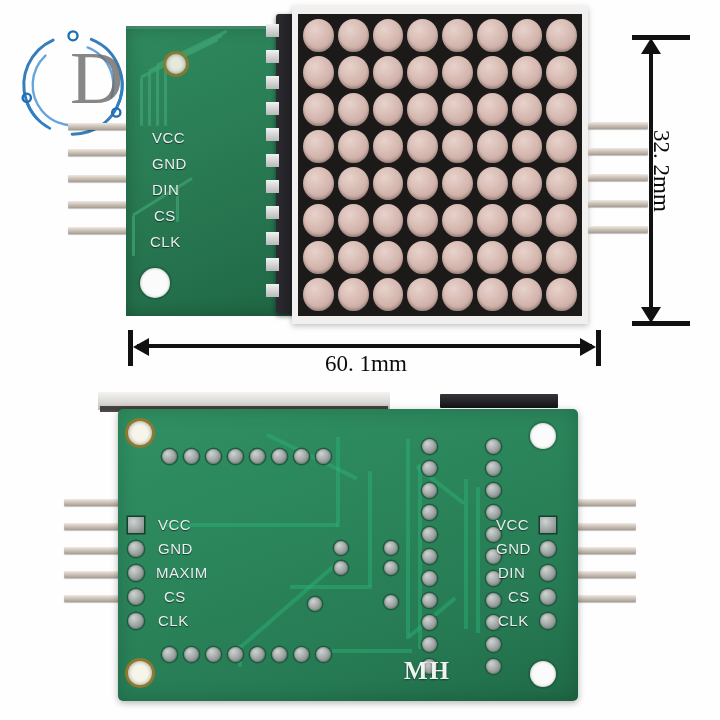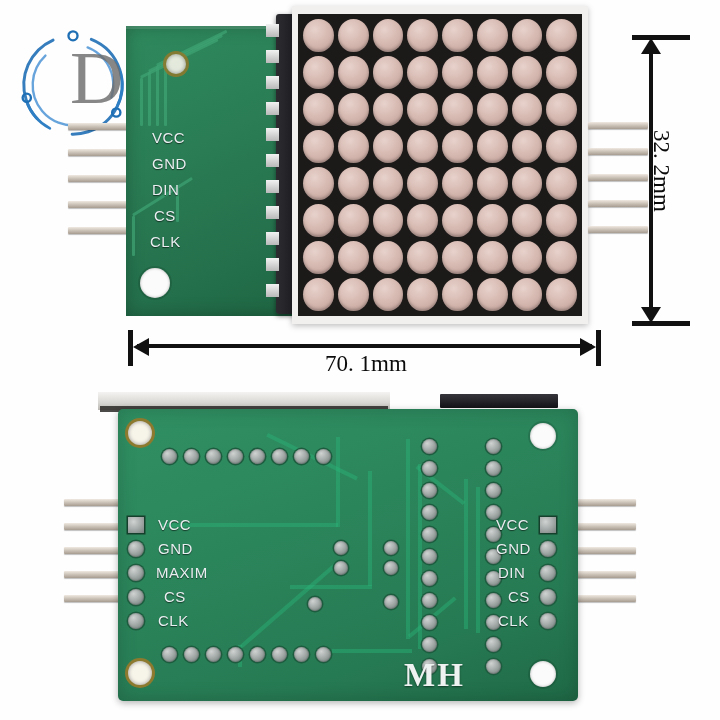--- a/index.html
+++ b/index.html
@@ -79,21 +79,21 @@
   
   #back{position:absolute;left:60px;top:392px;width:600px;height:322px;}
   #pcb-back{position:absolute;left:58px;top:17px;width:460px;height:292px;
      background:linear-gradient(160deg,#309063 0%,#2b855b 40%,#267a53 75%,#1f6a47 100%);
      border-radius:5px;box-shadow:0 2px 7px rgba(0,0,0,.3), inset 0 0 20px rgba(0,0,0,.18);}
   .pad{position:absolute;border-radius:50%;
      background:radial-gradient(circle at 35% 30%,#cfd3d2 0%,#9aa2a0 55%,#6b7573 100%);
      box-shadow:0 0 0 1.5px #1e5c3f, inset 0 0 2px rgba(0,0,0,.45);}
   .btrace{position:absolute;background:#2bb377;opacity:.45;}
   #mh-mark{position:absolute;left:286px;top:248px;font-family:"Liberation Serif",serif;
-     font-size:33px;font-weight:bold;color:#eef3f2;letter-spacing:2px;
+     font-size:25px;font-weight:bold;color:#eef3f2;letter-spacing:2px;
      text-shadow:0 1px 2px rgba(0,0,0,.5);}
   #matrix-edge{position:absolute;left:38px;top:0px;width:292px;height:18px;
      background:linear-gradient(180deg,#f4f3f1 0%,#d9d7d3 60%,#b9b6b1 100%);}
   #matrix-edge-dark{position:absolute;left:40px;top:14px;width:288px;height:6px;
      background:#2d2a28;opacity:.85;}
   #back-conn{position:absolute;left:380px;top:2px;width:118px;height:14px;
      background:linear-gradient(180deg,#35353b,#131317);border-radius:1px;}
   .sq-pad{position:absolute;background:radial-gradient(circle at 35% 30%,#cfd3d2,#78817f);
      box-shadow:0 0 0 1.5px #14402c;}
 </style>
@@ -267,21 +267,21 @@
     <div class="arrow" style="left:641px;top:307px;border-left:10px solid transparent;border-right:10px solid transparent;border-top:16px solid #111;"></div>
     <div class="dim-label" id="dim-v-label" style="left:674px;top:130px;">32. 2mm</div>
   </div>
 
   <div>
     <div class="dim-tick" style="left:128px;top:330px;width:5px;height:36px;"></div>
     <div class="dim-tick" style="left:596px;top:330px;width:5px;height:36px;"></div>
     <div class="dim-line" style="left:137px;top:344px;width:455px;height:4px;"></div>
     <div class="arrow" style="left:133px;top:338px;border-top:9px solid transparent;border-bottom:9px solid transparent;border-right:16px solid #111;"></div>
     <div class="arrow" style="left:580px;top:338px;border-top:9px solid transparent;border-bottom:9px solid transparent;border-left:16px solid #111;"></div>
-    <div class="dim-label" style="left:325px;top:351px;">70. 1mm</div>
+    <div class="dim-label" style="left:325px;top:351px;">60. 1mm</div>
   </div>
 
   <div id="back">
 
     <div>
       <div class="pin-h" style="left:4px;top:107px;width:58px;"></div>
       <div class="pin-h" style="left:4px;top:131px;width:58px;"></div>
       <div class="pin-h" style="left:4px;top:155px;width:58px;"></div>
       <div class="pin-h" style="left:4px;top:179px;width:58px;"></div>
       <div class="pin-h" style="left:4px;top:203px;width:58px;"></div>

